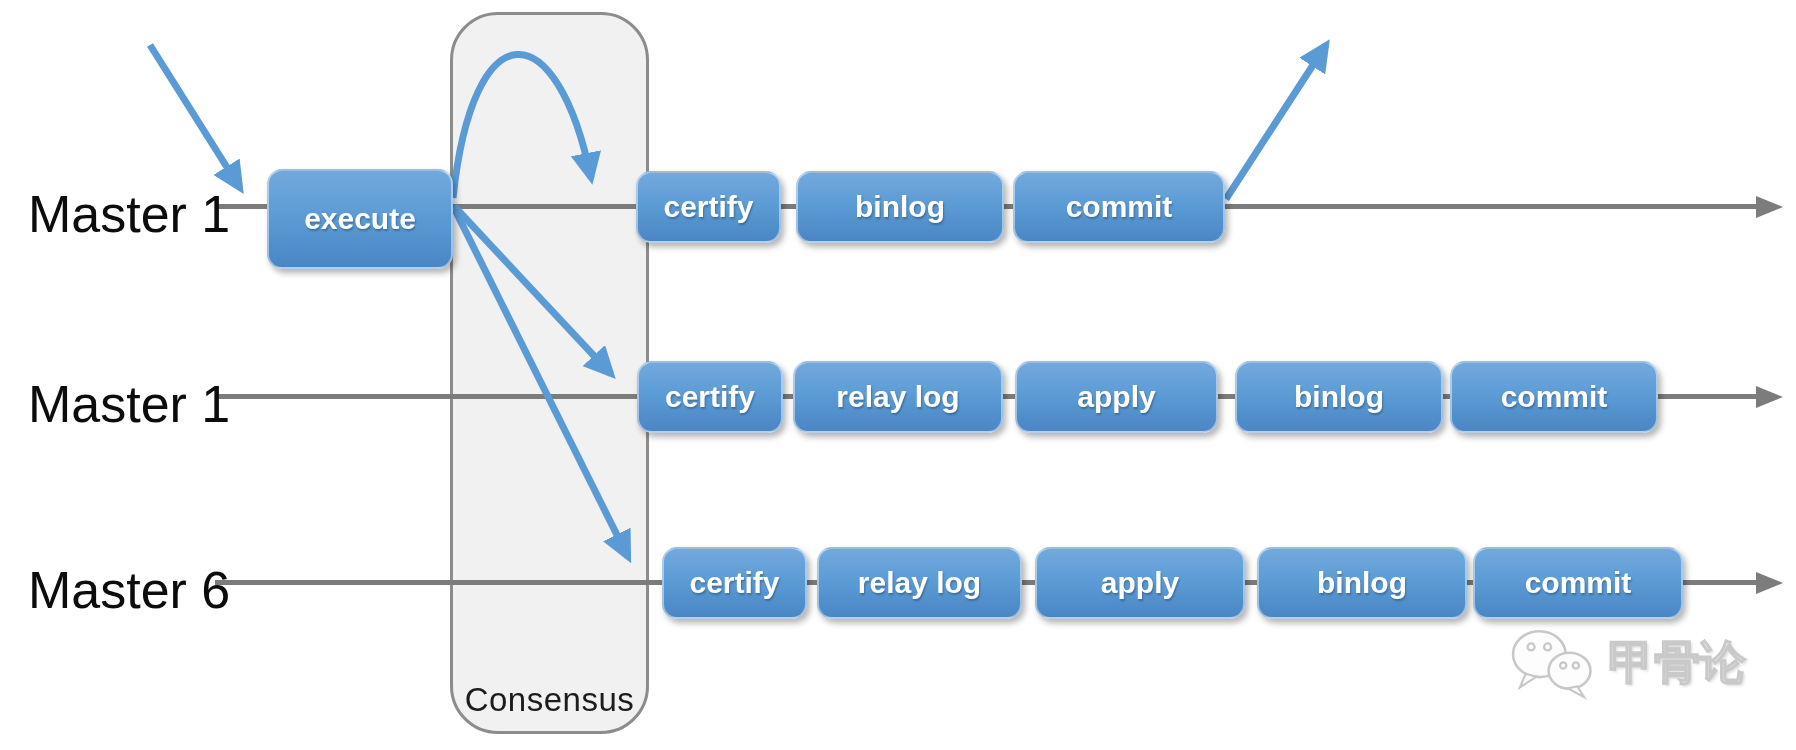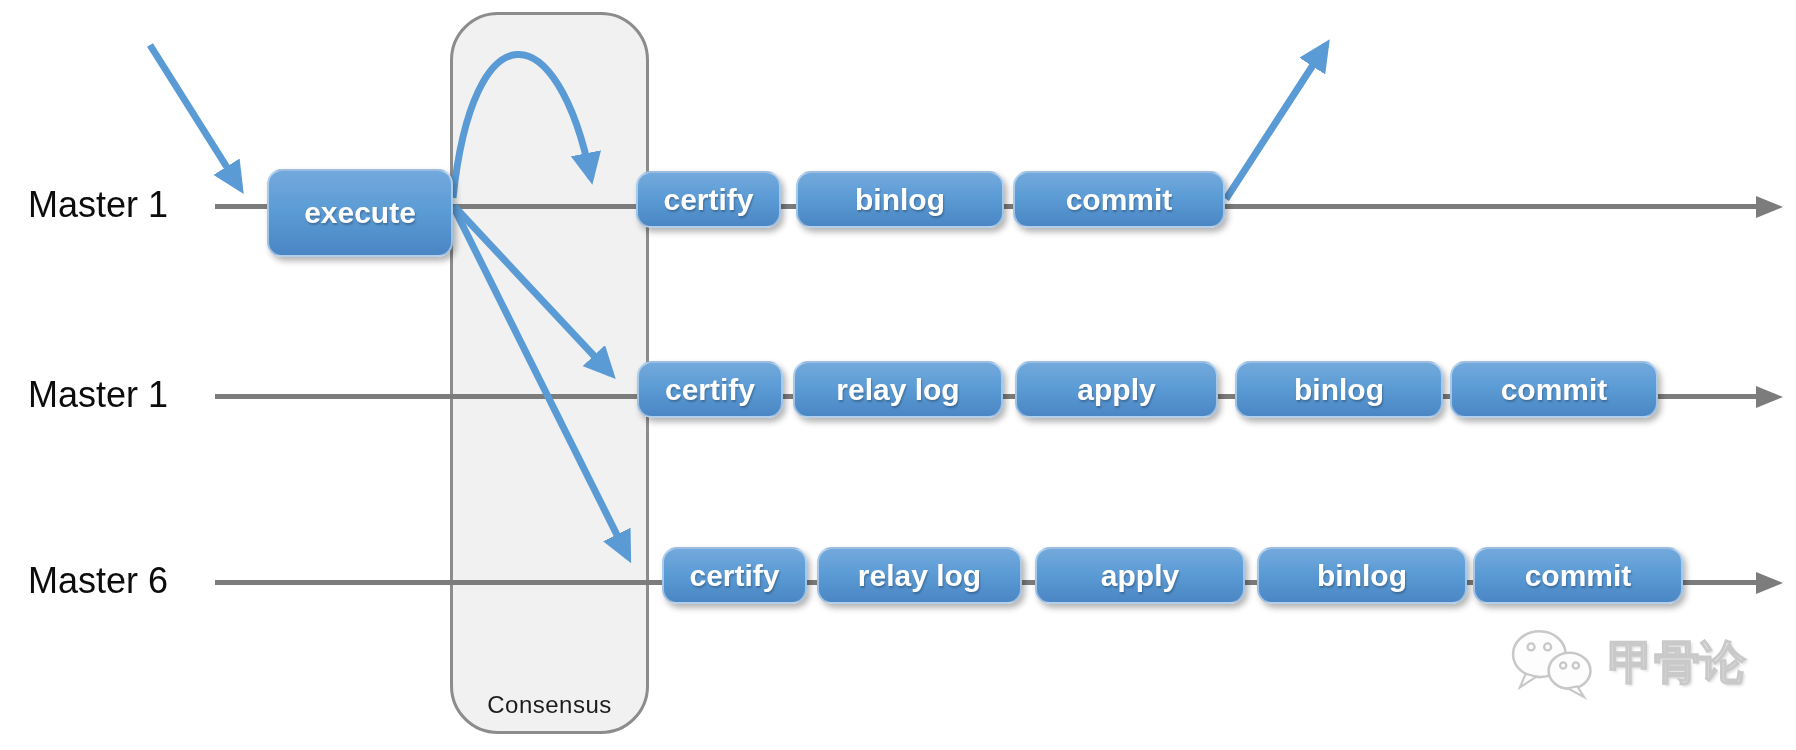--- a/index.html
+++ b/index.html
@@ -8,48 +8,48 @@
     background:#ffffff;font-family:"Liberation Sans",sans-serif;
   }
   
   .consensus{
     position:absolute;left:450px;top:12px;width:193px;height:716px;
     border:3px solid #8c8c8c;border-radius:48px;
     background:rgba(120,120,120,0.105);z-index:1;
   }
   .consensus-label{
     position:absolute;bottom:12px;left:0;width:100%;text-align:center;
-    font-size:24px;color:#1c1c1c;letter-spacing:0.5px;
+    font-size:33px;color:#1c1c1c;letter-spacing:0.5px;
   }
   
   .line{position:absolute;left:215px;width:1543px;height:5px;background:#7c7c7c;z-index:2;}
   .line-1{top:204px}.line-2{top:394px}.line-3{top:580px}
   .line-arrow{
     position:absolute;left:1756px;width:0;height:0;z-index:2;
     border-left:27px solid #7c7c7c;border-top:11px solid transparent;border-bottom:11px solid transparent;
   }
   .la-1{top:196px}.la-2{top:386px}.la-3{top:572px}
   
-  .row-label{position:absolute;left:28px;font-size:36px;color:#0c0c0c;z-index:4;white-space:nowrap;}
+  .row-label{position:absolute;left:28px;font-size:52px;color:#0c0c0c;z-index:4;white-space:nowrap;}
   .rl-1{top:184px}.rl-2{top:374px}.rl-3{top:560px}
   
   .arrows{position:absolute;left:0;top:0;z-index:3;pointer-events:none;}
   
   .box{
-    position:absolute;z-index:4;height:57px;border-radius:15px;
+    position:absolute;z-index:4;height:72px;border-radius:15px;
     background:linear-gradient(180deg,#73a9dc 0%,#5b9bd5 48%,#4a86c4 100%);
     border:2px solid rgba(255,255,255,0.45);
     box-shadow:3px 4px 6px rgba(0,0,0,0.30);
     color:#ffffff;font-weight:700;font-size:30px;
     display:flex;align-items:center;justify-content:center;
     text-shadow:1px 2px 2px rgba(0,0,0,0.25);
     box-sizing:border-box;white-space:nowrap;
   }
   .r1{top:171px}.r2{top:361px}.r3{top:547px}
-  .x-exec {left:267px;width:186px;top:169px;height:88px}
+  .x-exec {left:267px;width:186px;top:169px;height:100px}
   .x-cert1{left:636px;width:145px}
   .x-bin1 {left:796px;width:208px}
   .x-com1 {left:1013px;width:212px}
   .x-cert2{left:637px;width:146px}
   .x-rel2 {left:793px;width:210px}
   .x-app2 {left:1015px;width:203px}
   .x-bin2 {left:1235px;width:208px}
   .x-com2 {left:1450px;width:208px}
   .x-cert3{left:662px;width:145px}
   .x-rel3 {left:817px;width:205px}

